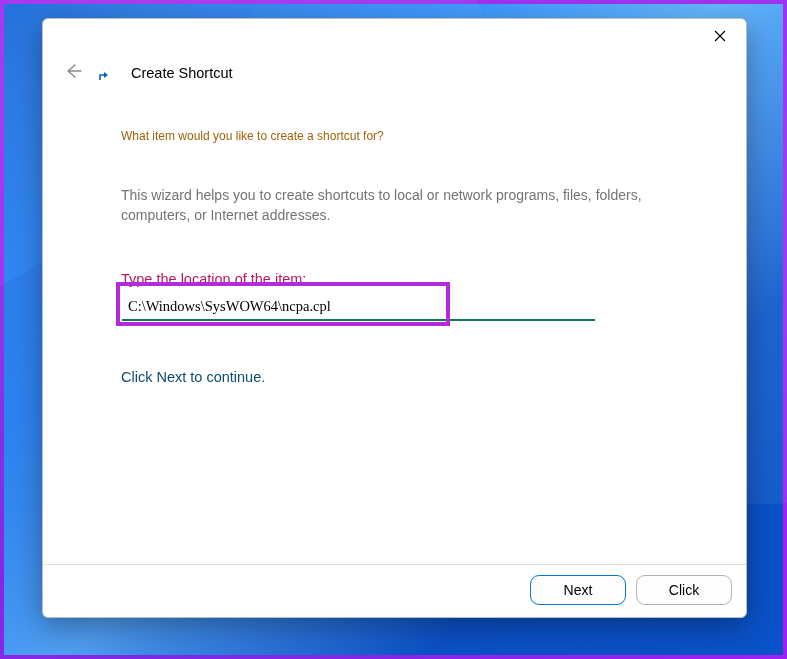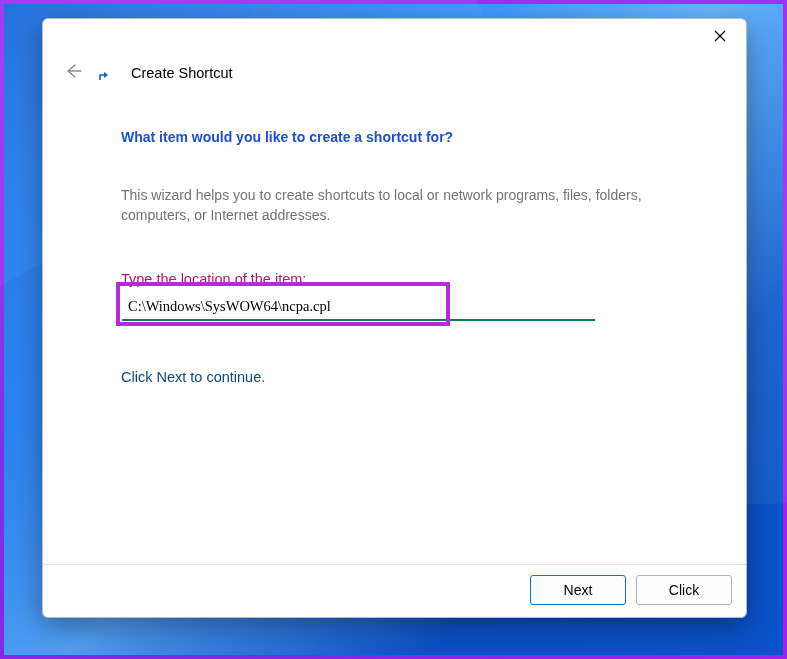--- a/index.html
+++ b/index.html
@@ -69,23 +69,22 @@
     width: 14px; height: 10px;
   }
   .title-text {
     font-size: 14.5px;
     color: #000;
   }
 
   .heading {
     position: absolute;
     left: 78px; top: 110px;
-    font-size: 14px;
-    color: #1d4ed8;
-    font-weight: bold;
+    font-size: 12px;
+    color: #a16207;
   }
 
   .desc {
     position: absolute;
     left: 78px; top: 166px;
     width: 560px;
     font-size: 14px;
     color: #737373;
     line-height: 1.45;
   }
@@ -148,21 +147,21 @@
 
   .footer {
     position: absolute;
     right: 14px; bottom: 12px;
     display: flex; gap: 10px;
   }
   .ftr-btn {
     width: 96px; height: 30px;
     border: 1px solid #b3b3b3;
     background: #fdfdfd;
-    border-radius: 3px;
+    border-radius: 9px;
     font-size: 14px;
     font-family: inherit;
     cursor: pointer;
   }
   .ftr-btn.primary {
     border: 1px solid #0078d4;
     color: #000;
   }
 </style>
 </head>

